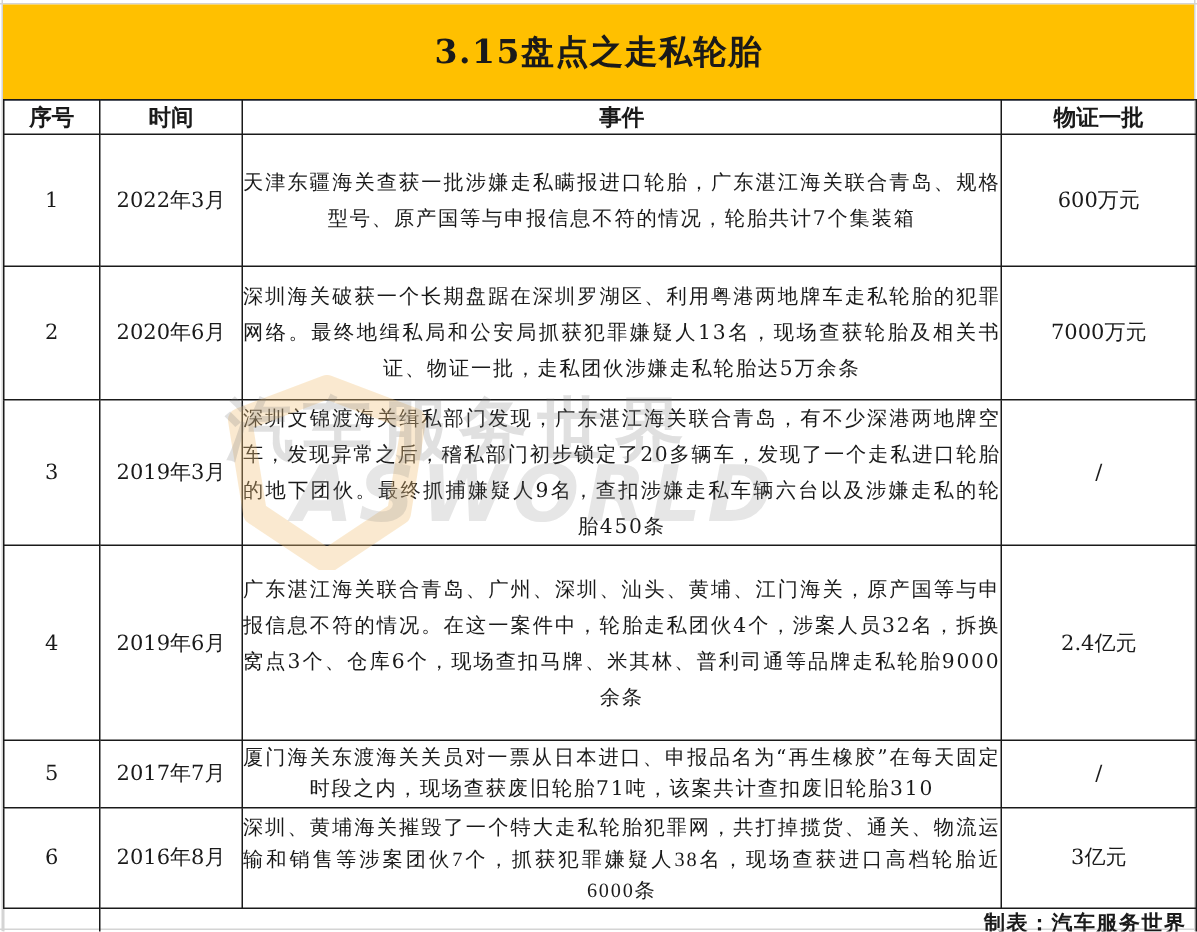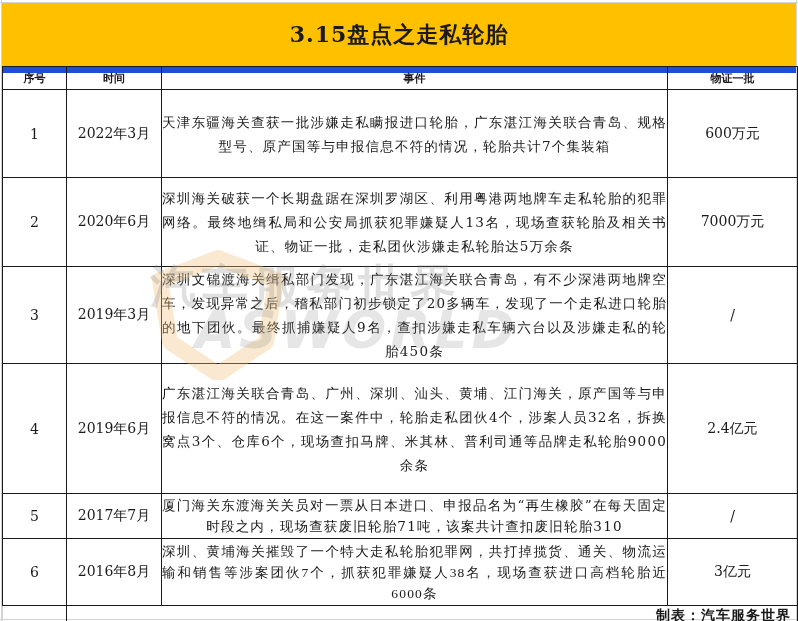--- a/index.html
+++ b/index.html
@@ -4,27 +4,27 @@
 <style>
   html, body { margin:0; padding:0; background:#ffffff; }
   body { width:798px; height:621px; position:relative; overflow:hidden;
          font-family:"DejaVu Serif","Liberation Serif", serif; color:#1a1a1a; }
   .sheet { position:absolute; left:0; top:0; width:798px; height:621px; }
   
   .grid-v { position:absolute; top:0; height:621px; width:1px; background:#d4d4d4; }
   .grid-h { position:absolute; left:0; width:798px; height:1px; background:#d4d4d4; }
   .title-bar { position:absolute; left:2px; top:3px; width:794px; height:63px;
                background:#ffc000; display:flex; align-items:center; justify-content:center;
-               border-bottom:7px solid #1d4ed8; }
+               border-bottom:1px solid #1d4ed8; }
   .title-text { font-size:22px; font-weight:bold; letter-spacing:1px; color:#1a1a1a;
                 font-family:"DejaVu Serif", serif; }
   table.main { position:absolute; left:2px; top:66px; border-collapse:collapse;
                table-layout:fixed; width:795px; }
   table.main td, table.main th { border:1px solid #1a1a1a; padding:0; vertical-align:middle; }
-  th { font-size:11px; font-weight:bold; height:22px; text-align:center; }
+  th { font-size:15px; font-weight:bold; height:22px; text-align:center; }
   td.num, td.date, td.amt { text-align:center; font-size:14px; }
   td.event { font-size:13.5px; line-height:24px; padding:0 6px; text-align:justify;
              text-align-last:center; letter-spacing:1.2px; }
   .footer-cell { text-align:right; font-weight:bold; font-size:14px; padding-right:6px !important;
                  letter-spacing:1px; }
   .wm-text { position:absolute; left:150px; top:256px; font-size:46px; font-weight:bold;
              color:#777; font-family:"DejaVu Sans", sans-serif; letter-spacing:6px;
              opacity:0.22; pointer-events:none; }
   .wm-sub { position:absolute; left:195px; top:300px; font-size:52px; font-weight:bold;
             color:#777; font-family:"DejaVu Sans", sans-serif; letter-spacing:4px; font-style:italic;

